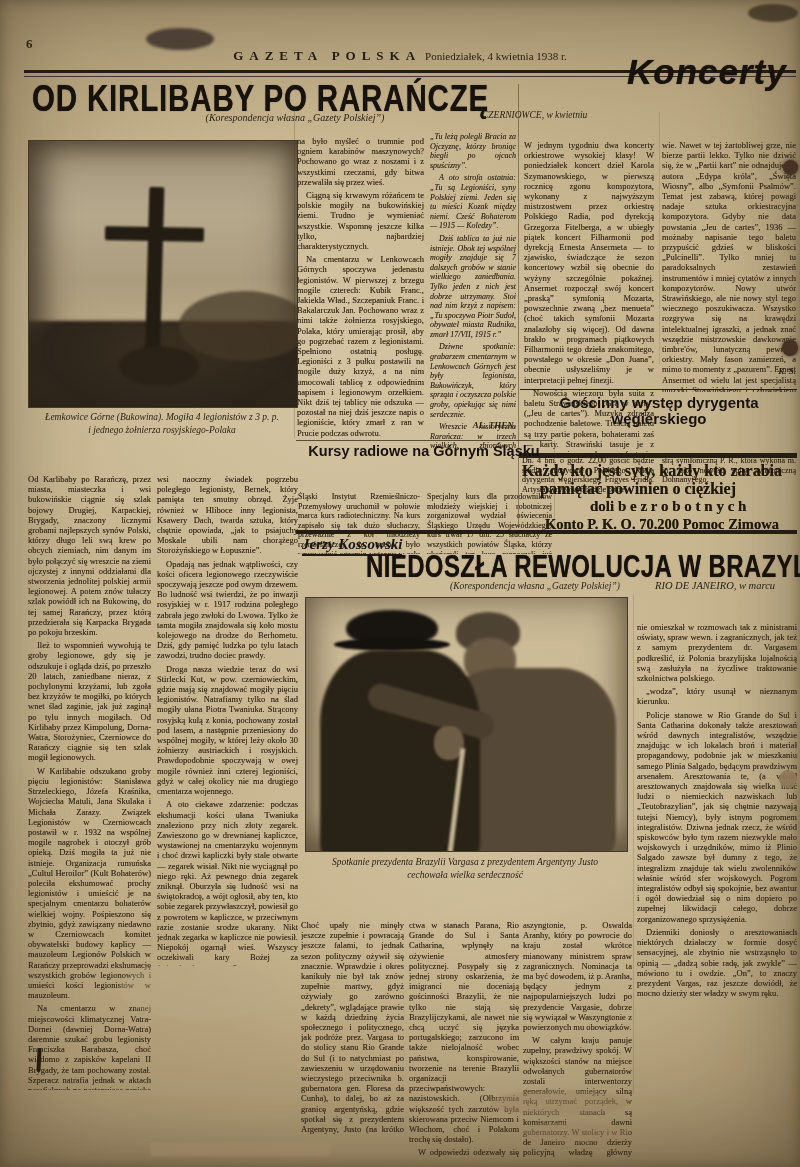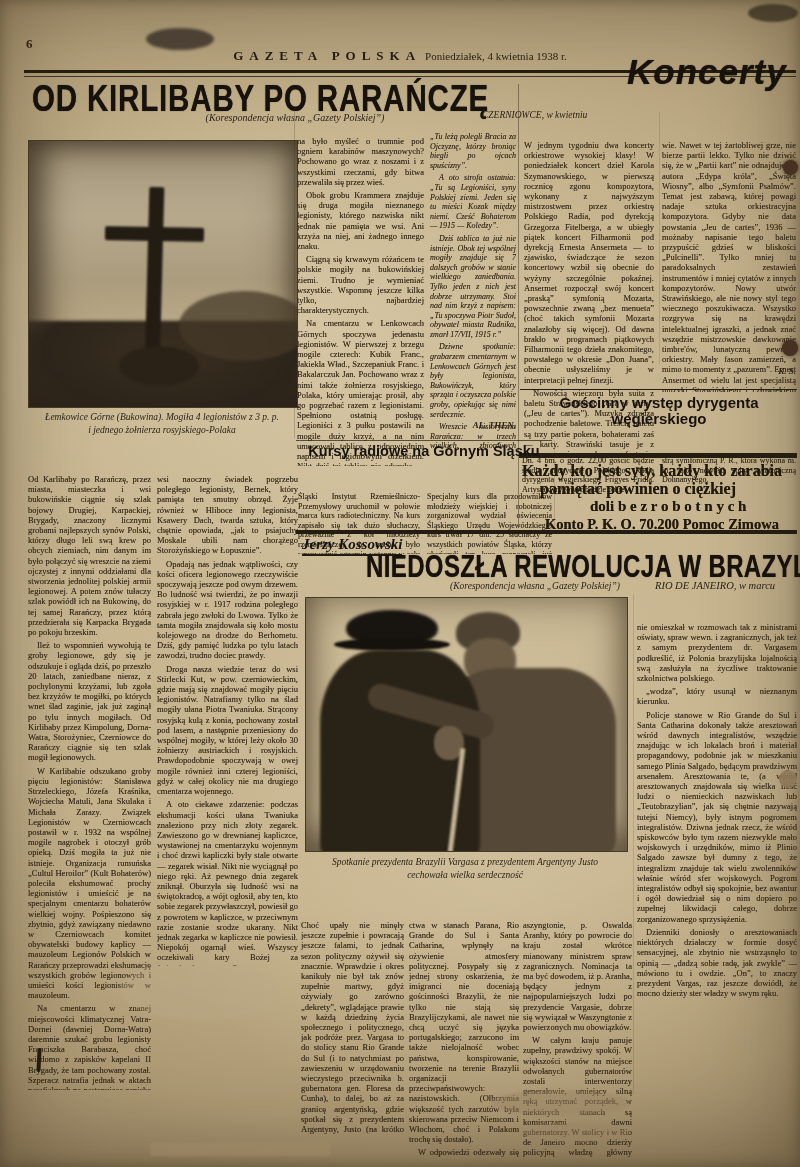--- a/index.html
+++ b/index.html
@@ -69,21 +69,20 @@
       <p>Na cmentarzu w znanej miejscowości klimatycznej Vatra-Dornei (dawniej Dorna-Watra) daremnie szukać grobu legionisty Franciszka Barabasza, choć wiadomo z zapisków kapelani II Brygady, że tam pochowany został. Szperacz natrafia jednak w aktach parafialnych na następującą zapiskę z roku 1915:</p>
     </div>
   <div class="col" style="left:157px;top:446px;width:141px;height:492px;">
       <p class="noind">wsi naoczny świadek pogrzebu poległego legionisty, Bernek, który pamięta ten smutny obrzęd. Żyje również w Hlibоce inny legionista, Ksawery Dach, twarda sztuka, który chętnie opowiada, „jak to psiajuchy Moskale ubili nam chorążego Storożyńskiego w Łopusznie”.</p>
       <p>Opadają nas jednak wątpliwości, czy kości oficera legionowego rzeczywiście spoczywają jeszcze pod owym drzewem. Bo ludność wsi twierdzi, że po inwazji rosyjskiej w r. 1917 rodzina poległego zabrała jego zwłoki do Lwowa. Tylko że tamta mogiła znajdowała się koło mostu kolejowego na drodze do Berhometu. Dziś, gdy pamięć ludzka po tylu latach zawodzi, trudno dociec prawdy.</p>
       <p>Droga nasza wiedzie teraz do wsi Stirlecki Kut, w pow. czerniowieckim, gdzie mają się znajdować mogiły pięciu legionistów. Natrafiamy tylko na ślad mogiły ułana Piotra Twaniuka. Strącony rosyjską kulą z konia, pochowany został pod lasem, a następnie przeniesiony do wspólnej mogiły, w której leży około 30 żołnierzy austriackich i rosyjskich. Prawdopodobnie spoczywają w owej mogile również inni czterej legioniści, gdyż w całej okolicy nie ma drugiego cmentarza wojennego.</p>
       <p>A oto ciekawe zdarzenie: podczas ekshumacji kości ułana Twaniuka znaleziono przy nich złoty zegarek. Zawieszono go w drewnianej kapliczce, wystawionej na cmentarzyku wojennym i choć drzwi kapliczki były stale otwarte — zegarek wisiał. Nikt nie wyciągnął po niego ręki. Aż pewnego dnia zegarek zniknął. Oburzyła się ludność wsi na świętokradcę, a wójt ogłosił, aby ten, kto sobie zegarek przywłaszczył, powiesił go z powrotem w kapliczce, w przeciwnym razie zostanie srodze ukarany. Nikt jednak zegarka w kapliczce nie powiesił. Niepokój ogarnął wieś. Wszyscy oczekiwali kary Bożej za świętokradztwo. Pewnego razu urządzono święto wiejskie na klepisku gminnym. Podczas najlepszej zabawy wójt z najpoważniejszymi gospodarzami zatrzymali tany i zabawę i przystąpili do rewizji. Zegarek znalazł się w kieszeni młodego mołojca. Spod doraźnego sądu ledwo z życiem uszedł, a potem</p>
     </div>
   <div class="col" style="left:297px;top:108px;width:127px;height:330px;">
       <p class="noind">na było myśleć o trumnie pod ogniem karabinów maszynowych? Pochowano go wraz z noszami i z wszystkimi rzeczami, gdy bitwa przewaliła się przez wieś.</p>
-      <p>Obok grobu Krammera znajduje się druga mogiła nieznanego legionisty, którego nazwiska nikt jednak nie pamięta we wsi. Ani krzyża na niej, ani żadnego innego znaku.</p>
       <p>Ciągną się krwawym różańcem te polskie mogiły na bukowińskiej ziemi. Trudno je wymieniać wszystkie. Wspomnę jeszcze kilka tylko, najbardziej charakterystycznych.</p>
       <p>Na cmentarzu w Lenkowcach Górnych spoczywa jedenastu legionistów. W pierwszej z brzegu mogile czterech: Kubik Franc., Jakiekla Wład., Szczepaniuk Franc. i Bakalarczuk Jan. Pochowano wraz z nimi także żołnierza rosyjskiego, Polaka, który umierając prosił, aby go pogrzebać razem z legionistami. Spełniono ostatnią posługę. Legioniści z 3 pułku postawili na mogile duży krzyż, a na nim umocowali tablicę z odpowiednim napisem i legionowym orzełkiem. Nikt dziś tej tablicy nie odszuka — pozostał na niej dziś jeszcze napis o legioniście, który zmarł z ran w Prucie podczas odwrotu.</p>
     </div>
   <div class="col sm" style="left:430px;top:104px;width:86px;height:316px;font-style:italic;">
       <p class="noind">„Tu leżą polegli Bracia za Ojczyznę, którzy broniąc biegli po ojcach spuścizny”.</p>
       <p>A oto strofa ostatnia: „Tu są Legioniści, syny Polskiej ziemi. Jeden się tu mieści Kozak między niemi. Cześć Bohaterom — 1915 — Koledzy”.</p>
       <p>Dziś tablica ta już nie istnieje. Obok tej wspólnej mogiły znajduje się 7 dalszych grobów w stanie wielkiego zaniedbania. Tylko jeden z nich jest dobrze utrzymany. Stoi nad nim krzyż z napisem: „Tu spoczywa Piotr Sudoł, obywatel miasta Rudnika, zmarł 17/VII, 1915 r.”</p>
       <p>Dziwne spotkanie: grabarzem cmentarnym w Lenkowcach Górnych jest były legionista, Bukowińczyk, który sprząta i oczyszcza polskie groby, opiekując się nimi serdecznie.</p>
       <p>Wreszcie historyczna Rarańcza: w trzech wielkich, zbiorowych mogiłach spoczywają prochy przeszło setki legionistów, przeważnie poległych w pamiętnym przełomie.</p>
     </div>

